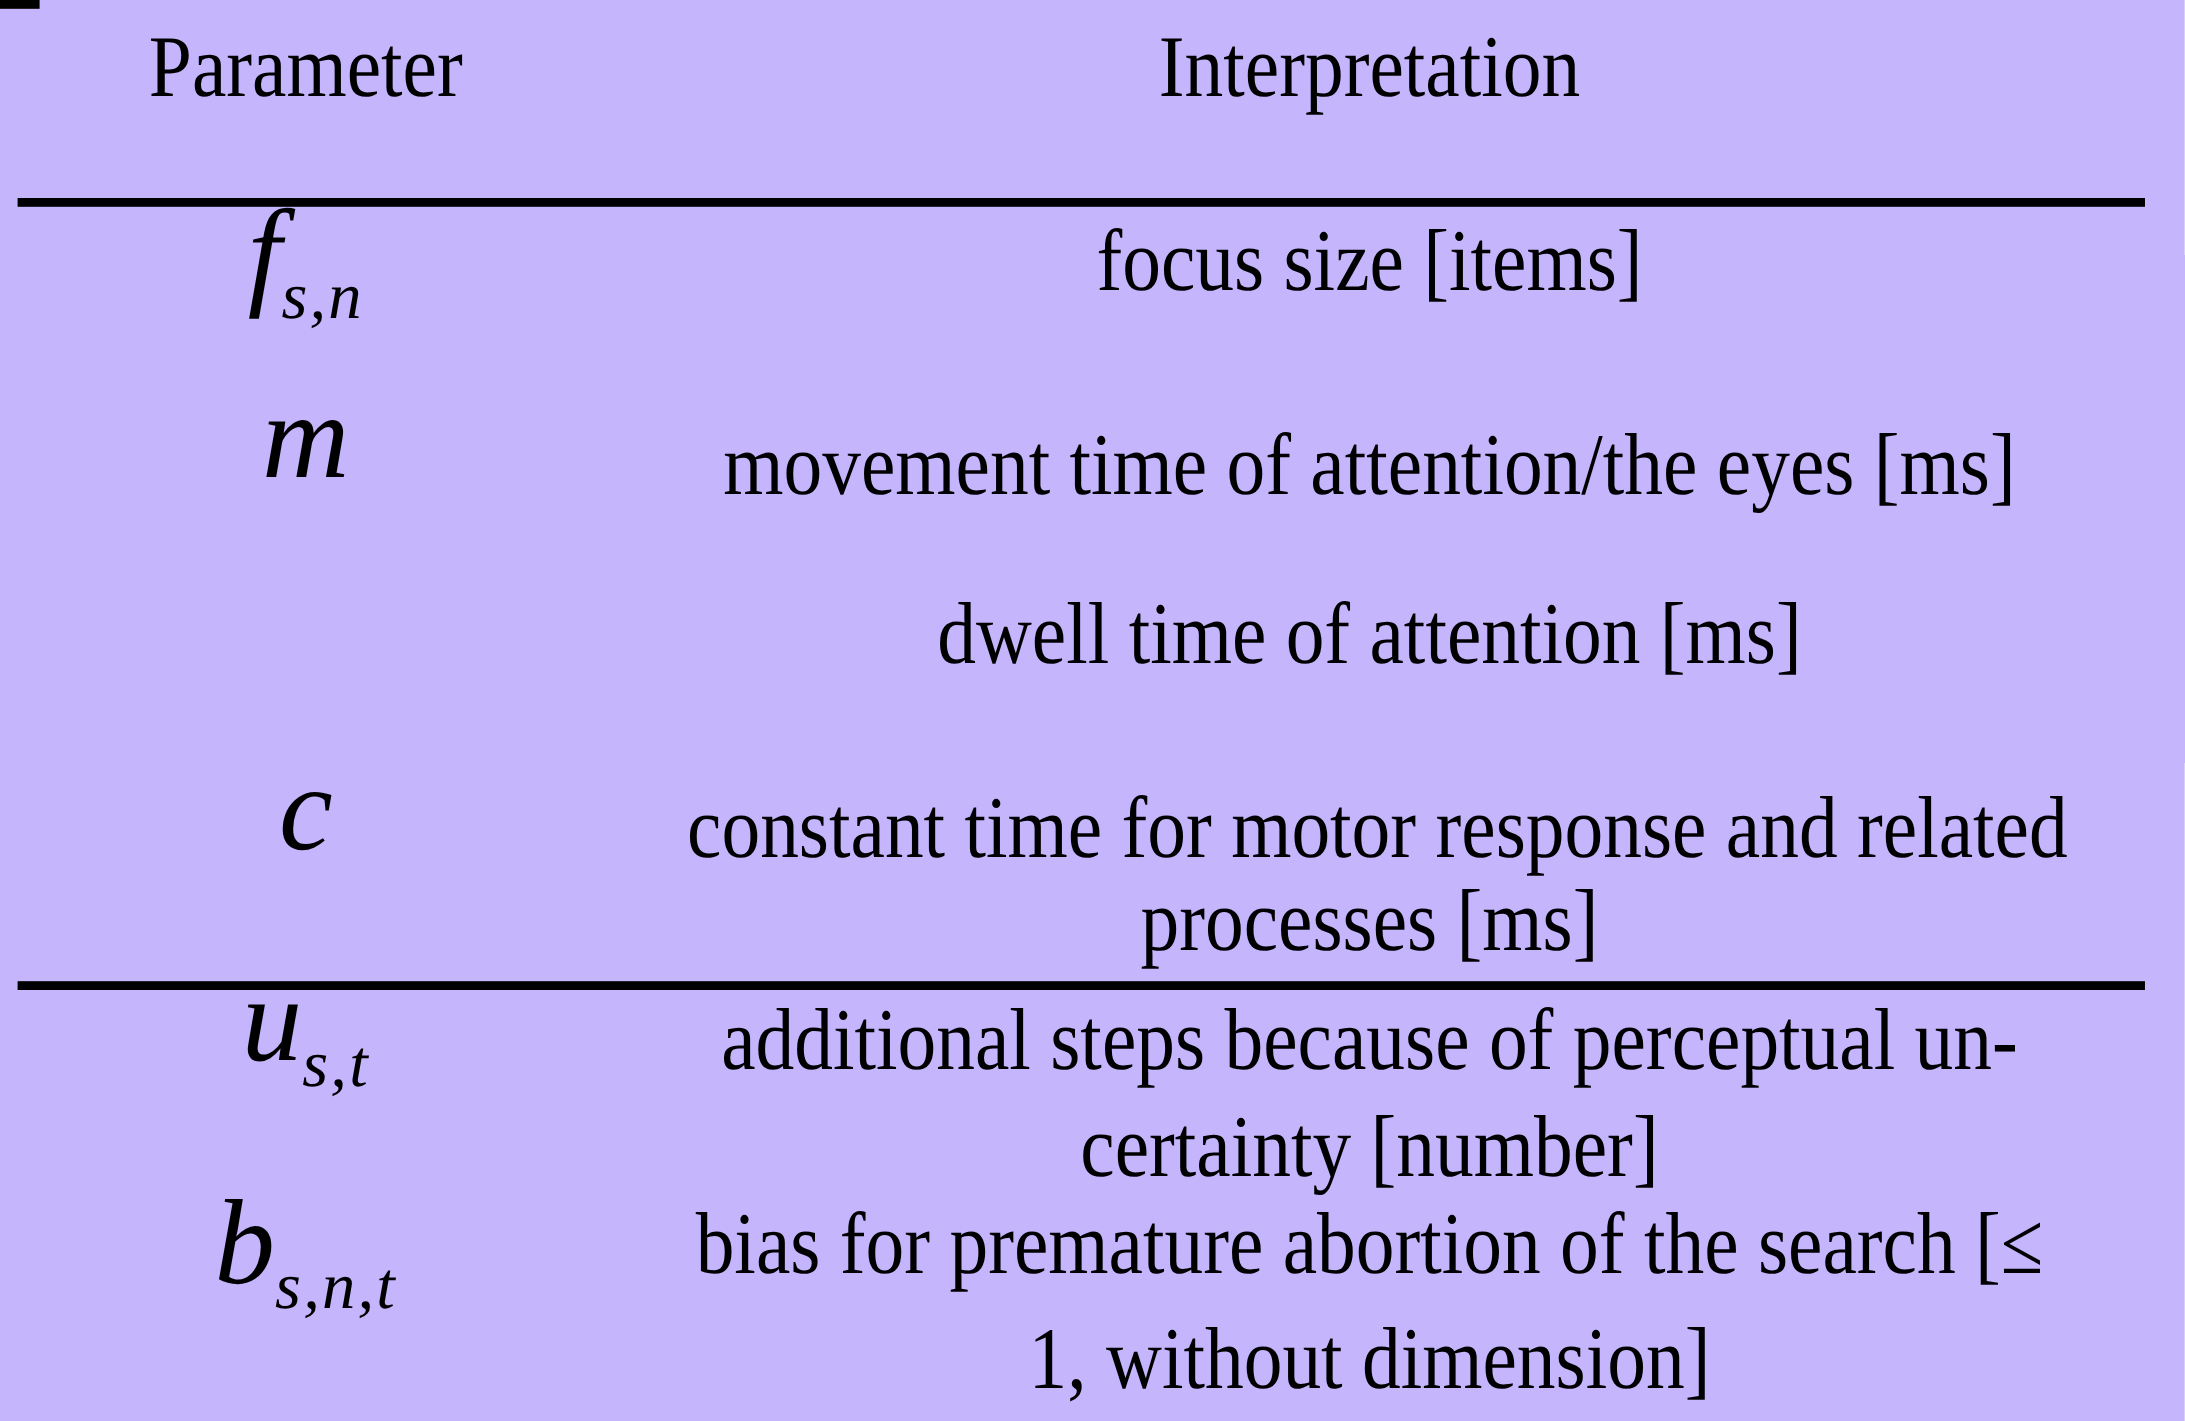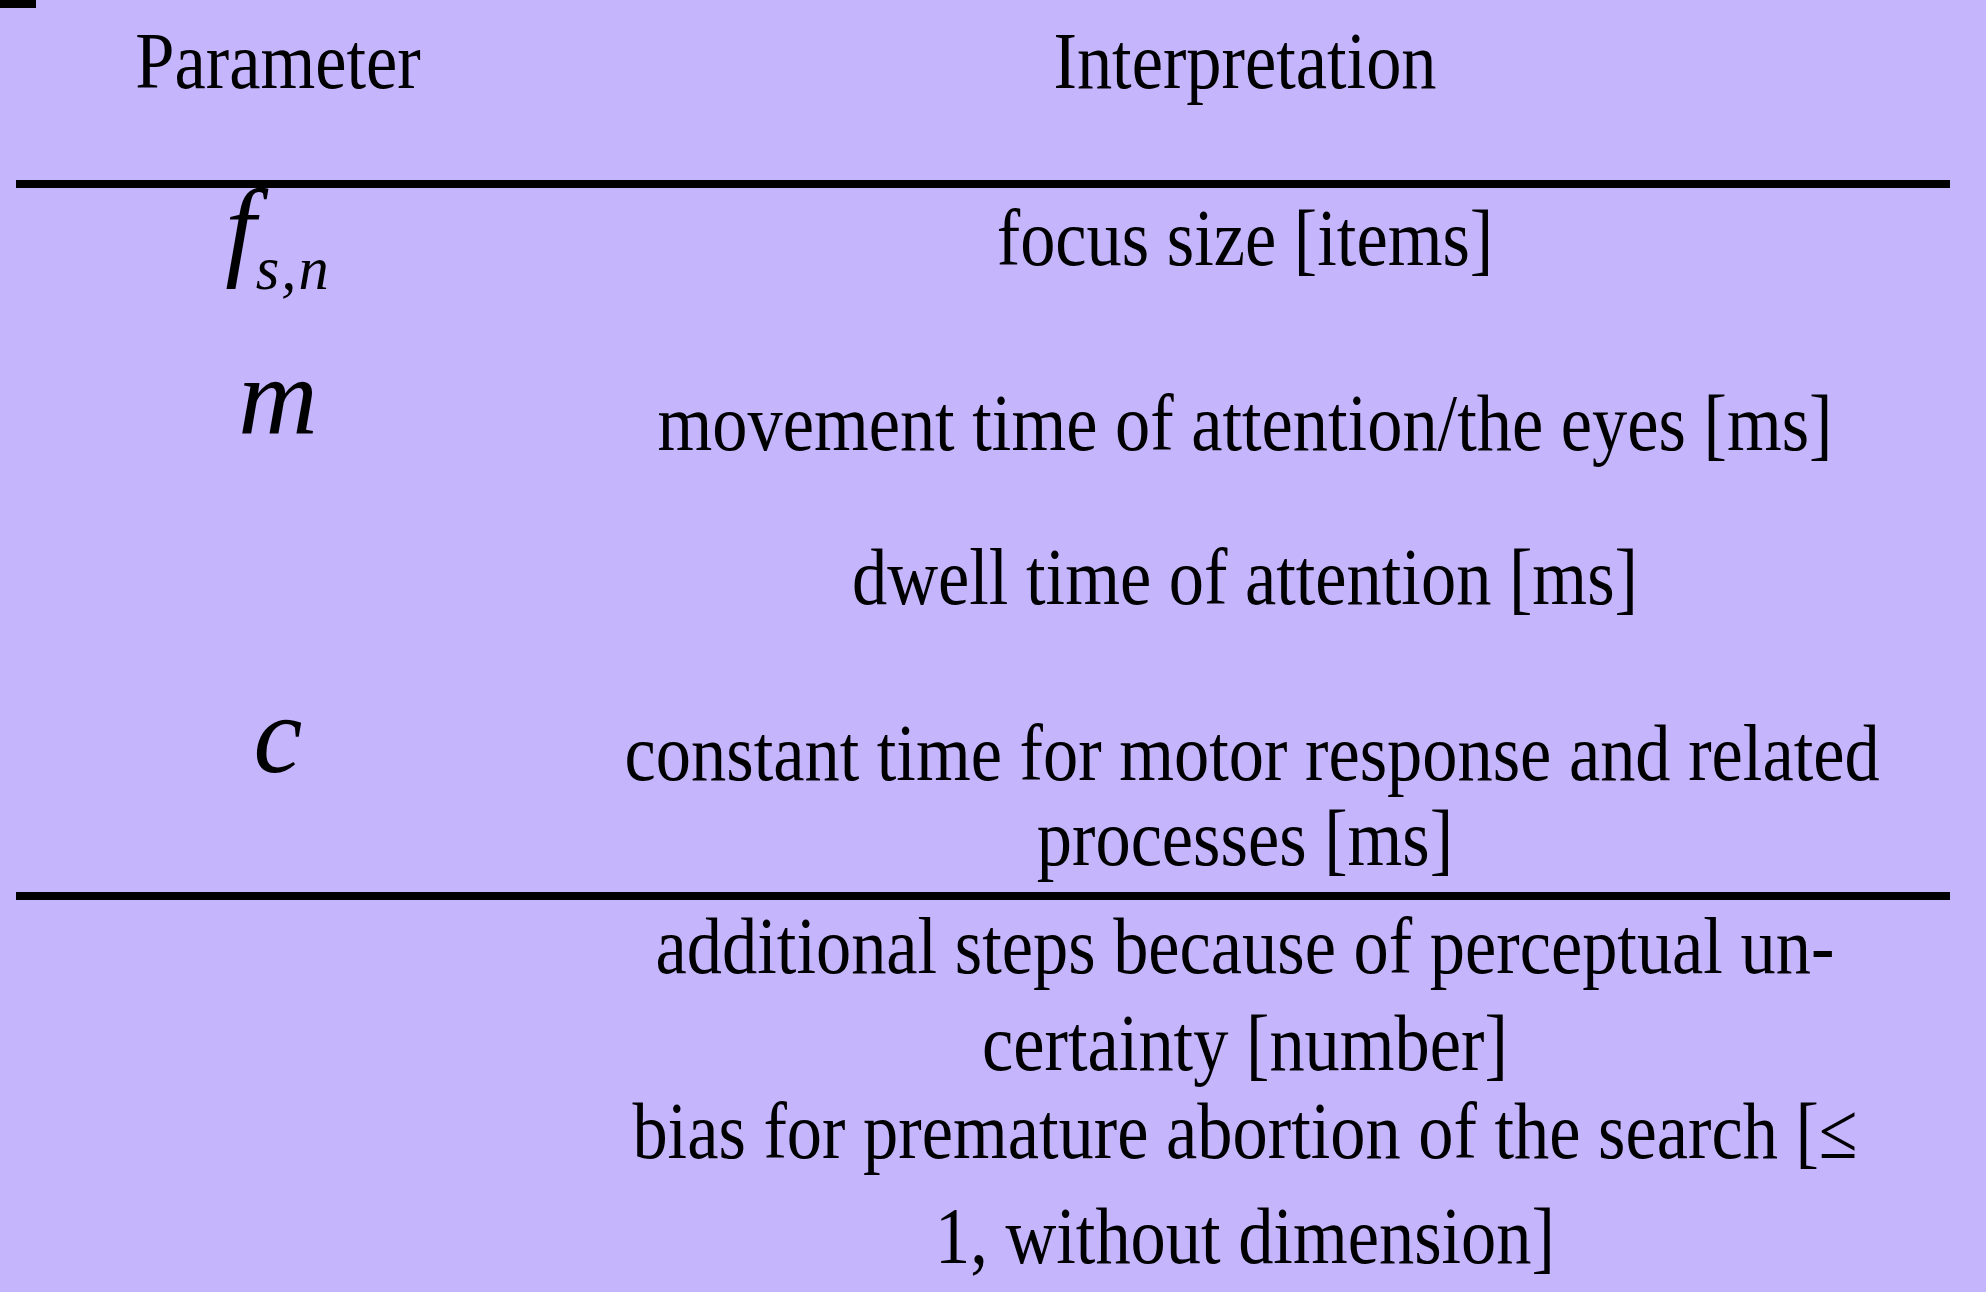--- a/index.html
+++ b/index.html
@@ -79,19 +79,21 @@
 
   <div class="sym col-param" style="top:342px"><span>m</span><sub></sub></div>
   <div class="line col-interp" style="top:383px">movement time of attention/the eyes [ms]</div>
 
   <div class="line col-interp" style="top:537px">dwell time of attention [ms]</div>
 
   <div class="sym col-param" style="top:680px"><span>c</span><sub></sub></div>
   <div class="line col-interp" style="top:713px">constant time for motor response and related</div>
   <div class="line col-interp" style="top:798px">processes [ms]</div>
 
+  <div class="sym col-param" style="top:872px"><span>u</span><sub>s,t</sub></div>
   <div class="line col-interp" style="top:906px">additional steps because of perceptual un-</div>
   <div class="line col-interp" style="top:1003px">certainty [number]</div>
 
+  <div class="sym col-param" style="top:1074px"><span>b</span><sub>s,n,t</sub></div>
   <div class="line col-interp" style="top:1091px">bias for premature abortion of the search [≤</div>
   <div class="line col-interp" style="top:1196px">1, without dimension]</div>
 
 </div>
 
 </body></html>

